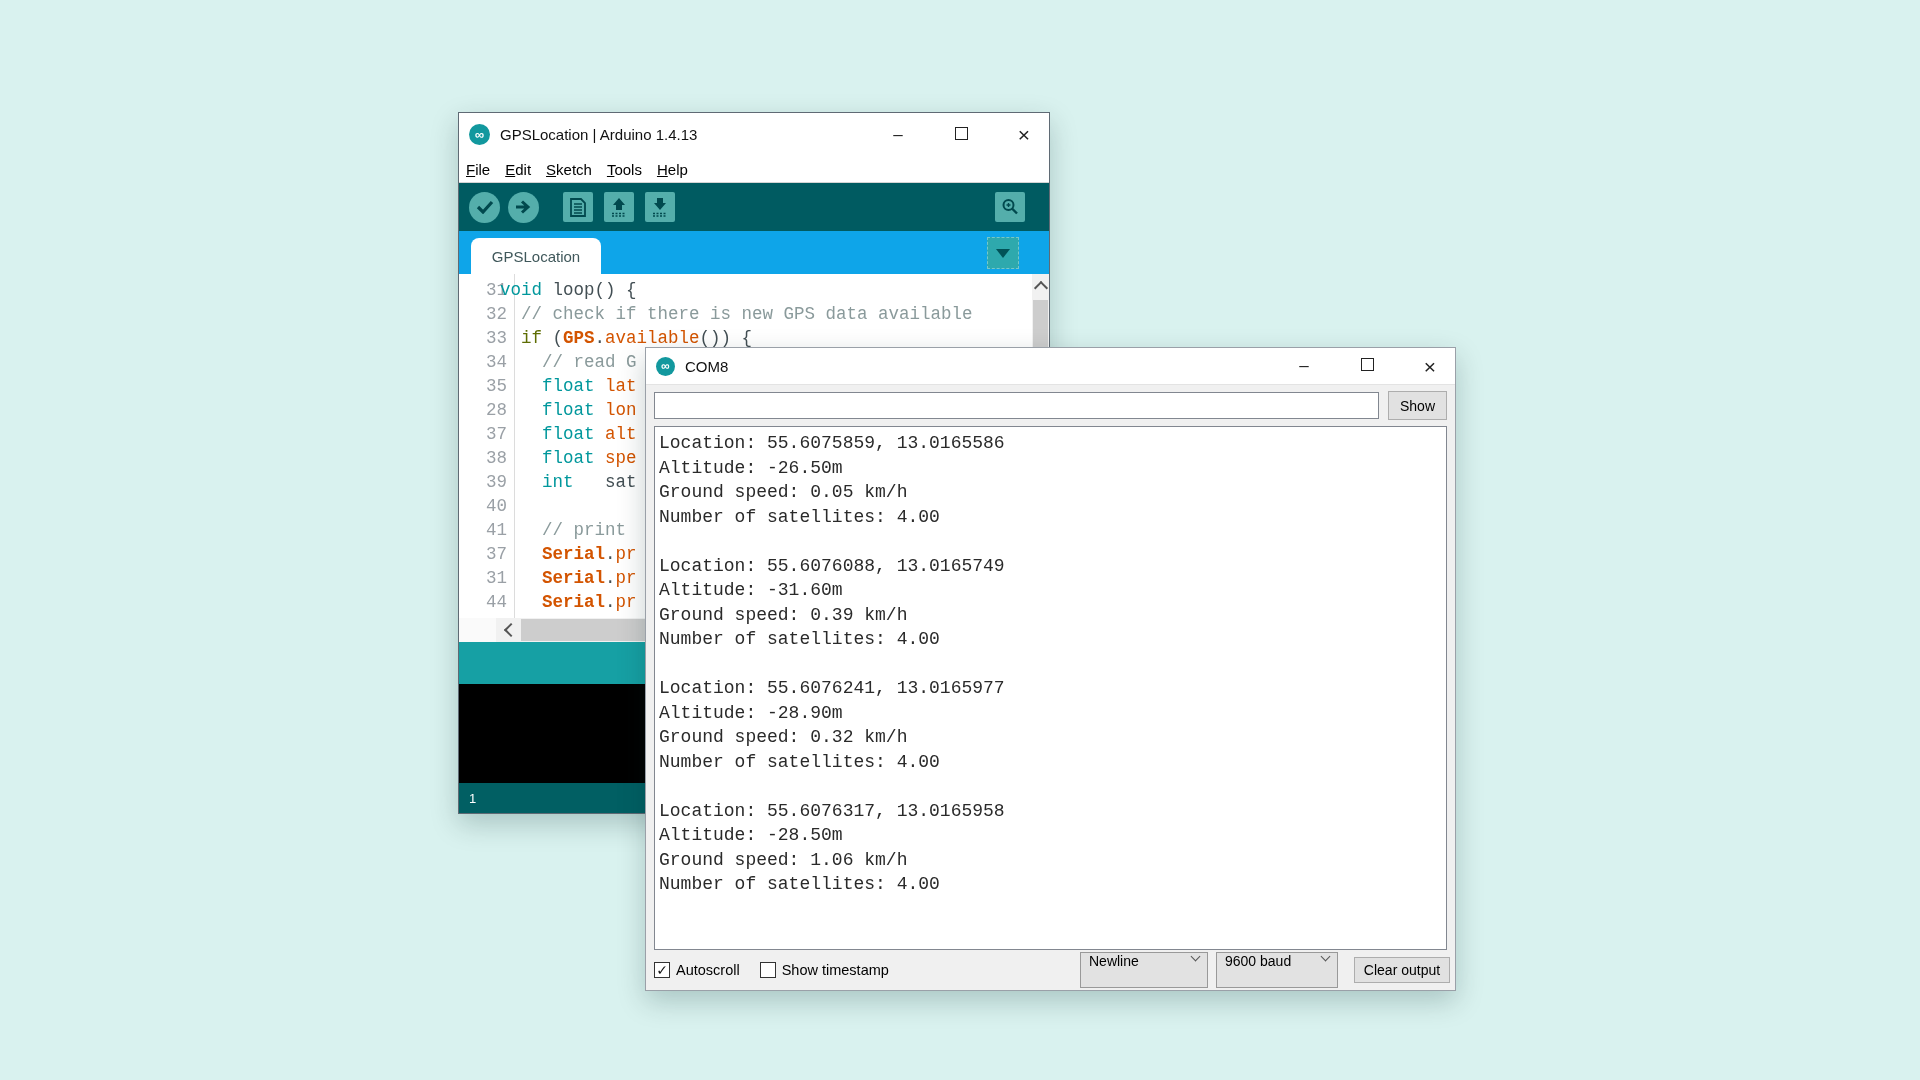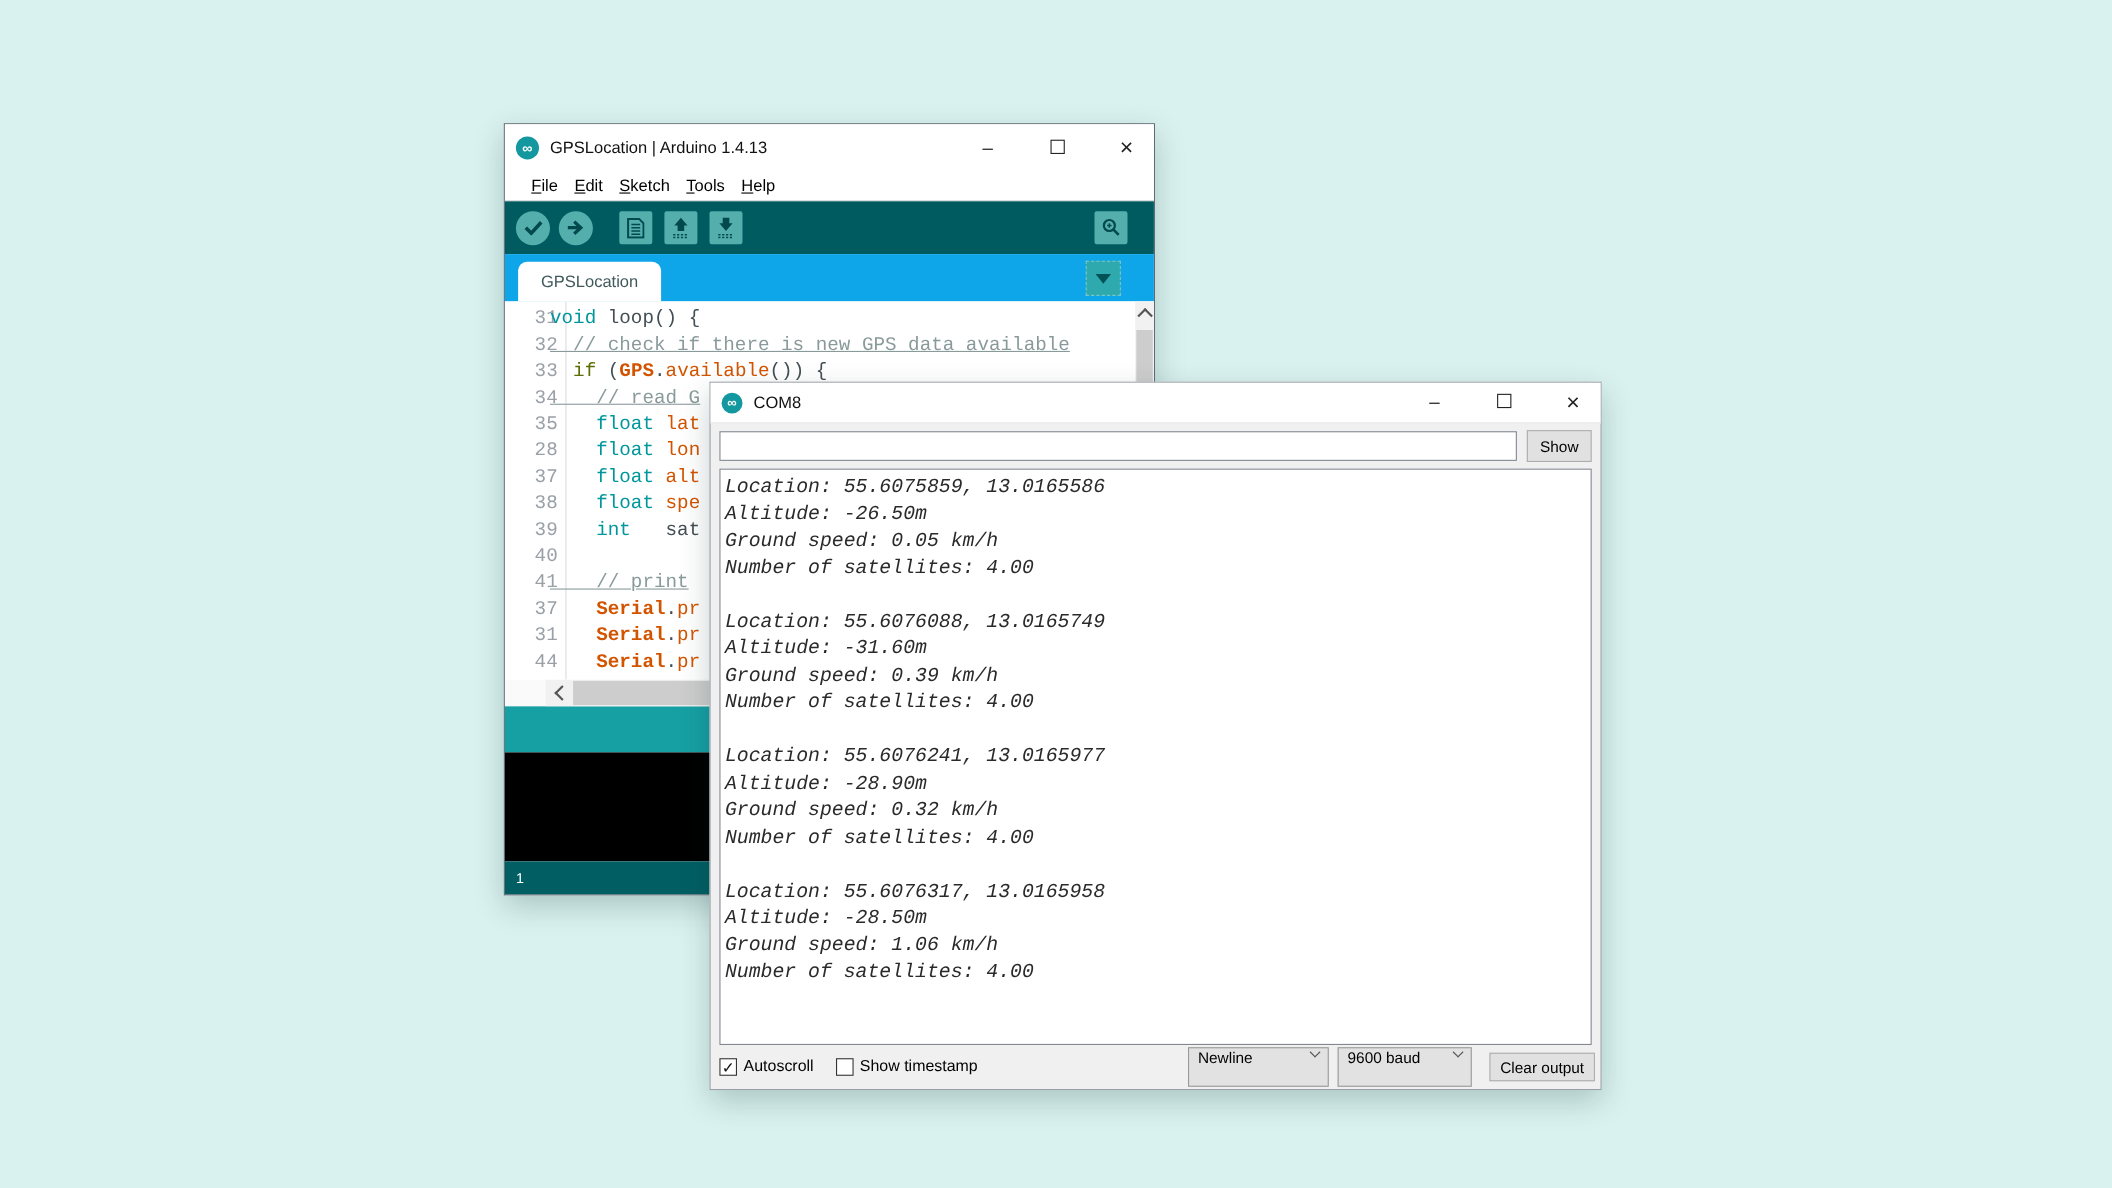--- a/index.html
+++ b/index.html
@@ -13,21 +13,21 @@
        display:flex;flex-direction:column;z-index:1;}
   .ide-titlebar{height:43px;background:#fff;display:flex;align-items:center;padding:0 10px;flex:none;}
   .app-icon{width:21px;height:21px;border-radius:50%;background:#12989e;color:#fff;
             display:flex;align-items:center;justify-content:center;font-size:13px;font-weight:bold;flex:none;}
   .ide-title{margin-left:10px;font-size:15px;color:#111;}
   .win-controls{margin-left:auto;display:flex;align-items:center;}
   .win-btn{width:30px;text-align:center;font-size:17px;color:#222;margin-left:33px;cursor:default;}
   .maxbox{display:inline-block;width:11px;height:11px;border:1.5px solid #222;}
   .closex{font-size:21px;line-height:11px;}
   .ide-menubar{height:26px;background:#fff;border-bottom:1px solid #d4d4d4;display:flex;
-               align-items:center;padding-left:21px;flex:none;}
+               align-items:center;padding-left:4px;flex:none;}
   .menu-item{font-size:15px;color:#000;margin-right:9px;padding:2px 3px;}
   .menu-item u{text-decoration:underline;}
   .ide-toolbar{height:48px;background:#005b61;display:flex;align-items:center;
                padding-left:10px;position:relative;flex:none;}
   .tb-circle{width:31px;height:31px;border-radius:50%;background:#54aeab;display:flex;
              align-items:center;justify-content:center;margin-right:8px;flex:none;}
   .tb-square{width:30px;height:30px;border-radius:2px;background:#54aeab;display:flex;
              align-items:center;justify-content:center;margin-right:11px;flex:none;}
   .tb-gap{width:16px;flex:none;}
   .tb-right{position:absolute;right:24px;top:9px;margin:0;}
@@ -42,21 +42,21 @@
   .ide-editor{height:344px;background:#fff;position:relative;overflow:hidden;flex:none;
               font-family:"Liberation Mono",monospace;font-size:17.5px;line-height:24px;}
   .gutter{position:absolute;left:0;top:0;bottom:0;width:56px;border-right:1px solid #dcdcdc;
           padding-top:4px;box-sizing:border-box;}
   .gutter div{text-align:right;padding-right:7px;color:#9aa0a6;}
   .codecol{position:absolute;left:37px;top:0;right:17px;bottom:0;padding:4px 0 0 4px;white-space:pre;}
   .tok-kw{color:#00979c;}
   .tok-ctl{color:#5e6d03;}
   .tok-fn{color:#d35400;}
   .tok-cls{color:#d35400;font-weight:bold;}
-  .tok-com{color:#8a9a9b;text-decoration:underline;}
+  .tok-com{color:#8a9a9b;}
   .tok-pl{color:#434f54;}
   .vscroll{position:absolute;right:0;top:0;bottom:0;width:17px;background:#f1f1f1;}
   .vscroll .thumb{position:absolute;left:1px;right:1px;top:26px;height:150px;background:#cdcdcd;}
   .chev{display:inline-block;width:8px;height:8px;border-right:2px solid #555;border-bottom:2px solid #555;}
   .chev-up{transform:rotate(-135deg);margin-top:6px;}
   .chev-left{transform:rotate(135deg);margin-left:4px;}
   .chev-down-sm{width:6px;height:6px;border-right:1.5px solid #555;border-bottom:1.5px solid #555;
                 transform:rotate(45deg);display:inline-block;}
   .varrow{position:absolute;top:2px;left:0;right:0;text-align:center;}
   .ide-hscroll{height:24px;background:#fafafa;position:relative;flex:none;}
@@ -78,21 +78,21 @@
   .ser-title{margin-left:10px;font-size:15px;color:#111;}
   .ser .app-icon{width:19px;height:19px;font-size:12px;}
   .ser-inputrow{display:flex;align-items:center;padding:6px 8px 5px 8px;flex:none;}
   .ser-input{flex:1;height:27px;background:#fff;border:1px solid #828790;box-sizing:border-box;
              font-size:14px;padding:0 6px;outline:none;}
   .ser-send{width:57px;height:27px;margin-left:9px;background:#e1e1e1;border:1px solid #adadad;
             font-size:14px;color:#000;display:flex;align-items:center;justify-content:center;flex:none;}
   .ser-output{margin:1px 8px 0 8px;height:524px;background:#fff;border:1px solid #828790;
               overflow:hidden;flex:none;box-sizing:border-box;}
   .ser-output pre{margin:0;padding:4px 2px 0 4px;font-family:"Liberation Mono",monospace;
-                  font-size:18px;line-height:24.5px;color:#2a2a2a;white-space:pre;font-style:italic;}
+                  font-size:18px;line-height:24.5px;color:#2a2a2a;white-space:pre;}
   .ser-bottombar{flex:1;display:flex;align-items:center;padding:0 5px 0 8px;}
   .cb{width:16px;height:16px;background:#fff;border:1px solid #333;box-sizing:border-box;
       display:flex;align-items:center;justify-content:center;font-size:14px;color:#111;flex:none;}
   .cb-label{font-size:14.5px;color:#000;margin:0 0 0 6px;}
   .sp18{width:20px;flex:none;}
   .combo{height:36px;background:#e2e2e2;border:1px solid #999;box-sizing:border-box;
          display:flex;padding:0 8px;font-size:14px;color:#000;flex:none;}
   .combo .chev-down-sm{margin-left:auto;}
   .combo-newline{width:128px;margin-left:auto;}
   .combo-baud{width:122px;margin-left:8px;}

